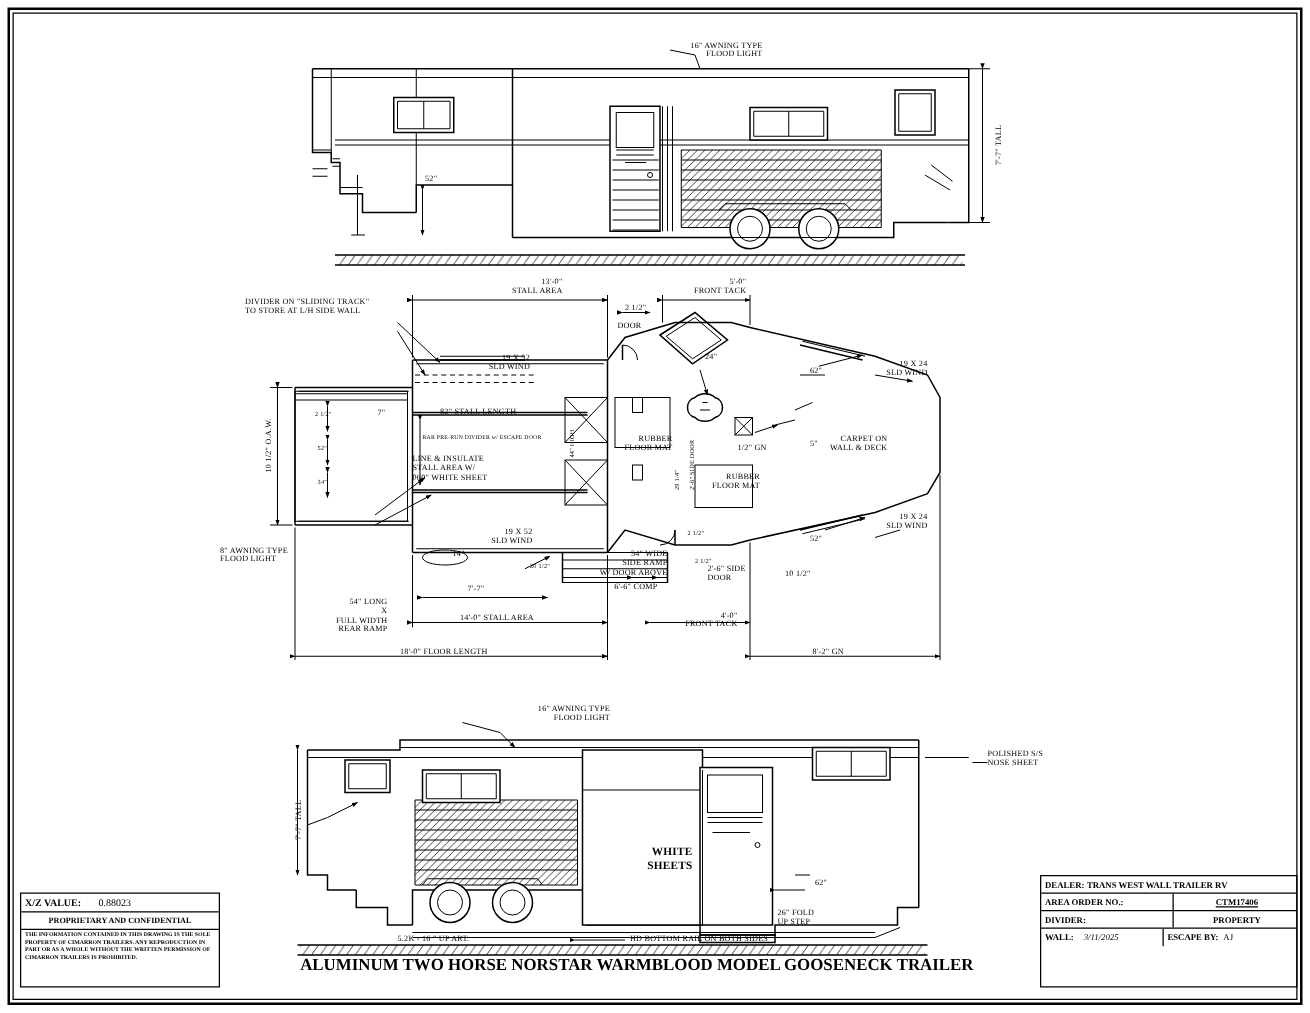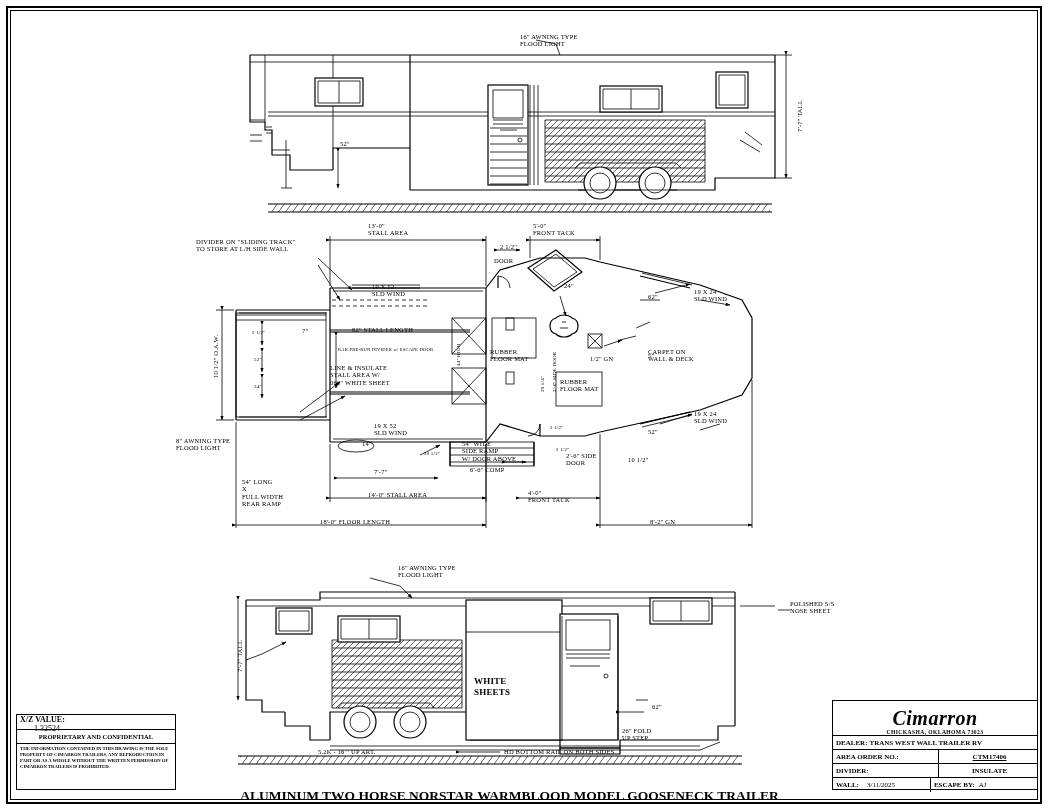--- a/index.html
+++ b/index.html
@@ -11,26 +11,26 @@
   svg.draw{position:absolute;left:0;top:0;width:1048px;height:810px;}
   .ln{stroke:#000;fill:none;}
   .thin{stroke-width:0.8;}
   .med{stroke-width:1.2;}
   .hatch{stroke:#000;stroke-width:0.6;}
   .fillw{fill:#fff;}
   .dash{stroke-dasharray:4 3;}
 
   .lbl{position:absolute;font-family:"Liberation Serif",serif;font-size:6.5px;line-height:1.15;letter-spacing:0.2px;white-space:pre;}
   .lbl.b{font-weight:bold;}
-  .lbl.c{text-align:left;}
+  .lbl.c{text-align:right;}
   .rot{transform-origin:0 0;}
-  .tb-title{position:absolute;left:187px;top:784px;width:645px;height:24px;display:flex;align-items:center;justify-content:center;
+  .tb-title{position:absolute;left:187px;top:760px;width:645px;height:24px;display:flex;align-items:center;justify-content:center;
             font-size:13.5px;font-weight:bold;font-family:"Liberation Serif",serif;}
   .xz{position:absolute;left:16px;top:714px;width:160px;height:76px;border:1px solid #000;box-sizing:border-box;}
-  .xz .row1{height:15px;border-bottom:1px solid #000;display:flex;font-size:8px;font-weight:bold;padding-left:3px;box-sizing:border-box;flex-direction:column;}
+  .xz .row1{height:15px;border-bottom:1px solid #000;display:flex;align-items:center;font-size:8px;font-weight:bold;padding-left:3px;box-sizing:border-box;}
   .xz .row2{height:13px;border-bottom:1px solid #000;display:flex;align-items:center;justify-content:center;font-size:6.5px;font-weight:bold;}
   .xz .row3{padding:2px 3px;font-size:4.7px;line-height:1.25;font-weight:bold;}
   .blk{position:absolute;left:832px;top:700px;width:206px;height:90px;border:1px solid #000;box-sizing:border-box;}
   .blk .logo{height:34px;border-bottom:1px solid #000;display:flex;align-items:center;justify-content:center;position:relative;}
   .blk .logotxt{font-family:"Liberation Serif",serif;font-style:italic;font-weight:bold;font-size:20px;letter-spacing:0.5px;}
   .blk .city{position:absolute;bottom:0px;left:0;width:100%;text-align:center;font-size:5.6px;font-weight:bold;letter-spacing:0.4px;}
   .blk .r{height:14px;border-bottom:1px solid #000;display:flex;align-items:center;font-size:7px;font-weight:bold;box-sizing:border-box;}
   .blk .r:last-child{border-bottom:none;}
   .blk .r.split{padding:0;}
   .blk .cell{display:flex;align-items:center;height:100%;box-sizing:border-box;}
@@ -386,57 +386,53 @@
   <div class="lbl" style="left:622px;top:727px;">26" FOLD
 UP STEP</div>
   <div class="lbl" style="left:318px;top:748px;">5.2K - 16 " UP ART.</div>
   <div class="lbl" style="left:504px;top:748px;">HD BOTTOM RAIL ON BOTH SIDES</div>
 
   <div class="tb-title">ALUMINUM TWO HORSE NORSTAR WARMBLOOD MODEL GOOSENECK TRAILER</div>
 
   <div class="xz">
     <div class="row1">
       <span>X/Z VALUE:</span>
-      <span style="margin-left:14px;font-weight:normal;">1.32524</span>
+      <span style="margin-left:14px;font-weight:normal;">0.88023</span>
     </div>
     <div class="row2">PROPRIETARY AND CONFIDENTIAL</div>
     <div class="row3">THE INFORMATION CONTAINED IN THIS DRAWING IS THE SOLE PROPERTY OF CIMARRON TRAILERS.  ANY REPRODUCTION IN PART OR AS A WHOLE WITHOUT THE WRITTEN PERMISSION OF CIMARRON TRAILERS IS PROHIBITED.</div>
   </div>
 
   <div class="blk">
-    <div class="logo">
-      <span class="logotxt">Cimarron</span>
-      <span class="city">CHICKASHA, OKLAHOMA 73023</span>
-    </div>
     <div class="r split">
       <div class="cell" style="width:100%;padding-left:3px;">
         <span>DEALER:</span>
         <span style="margin-left:2px;">TRANS WEST WALL TRAILER RV</span>
       </div>
     </div>
     <div class="r split">
       <div class="cell left">
         <span>AREA ORDER NO.:</span>
       </div>
       <div class="cell right" style="justify-content:center;">
         <span style="width:100%;text-align:center;text-decoration:underline;">CTM17406</span>
       </div>
     </div>
     <div class="r split">
       <div class="cell left">
         <span>DIVIDER:</span>
       </div>
       <div class="cell right" style="justify-content:center;">
-        <span style="width:100%;text-align:center;">INSULATE</span>
+        <span style="width:100%;text-align:center;">PROPERTY</span>
       </div>
     </div>
     <div class="r split">
       <div class="cell left" style="width:48%;">
         <span>WALL:</span>
-        <span style="margin-left:8px;font-weight:normal;">3/11/2025</span>
+        <span style="margin-left:8px;font-weight:normal;font-style:italic;">3/11/2025</span>
       </div>
       <div class="cell right" style="width:52%;">
         <span>ESCAPE BY:</span>
         <span style="margin-left:4px;font-weight:normal;">AJ</span>
       </div>
     </div>
   </div>
 </div>
 
 </body></html>

